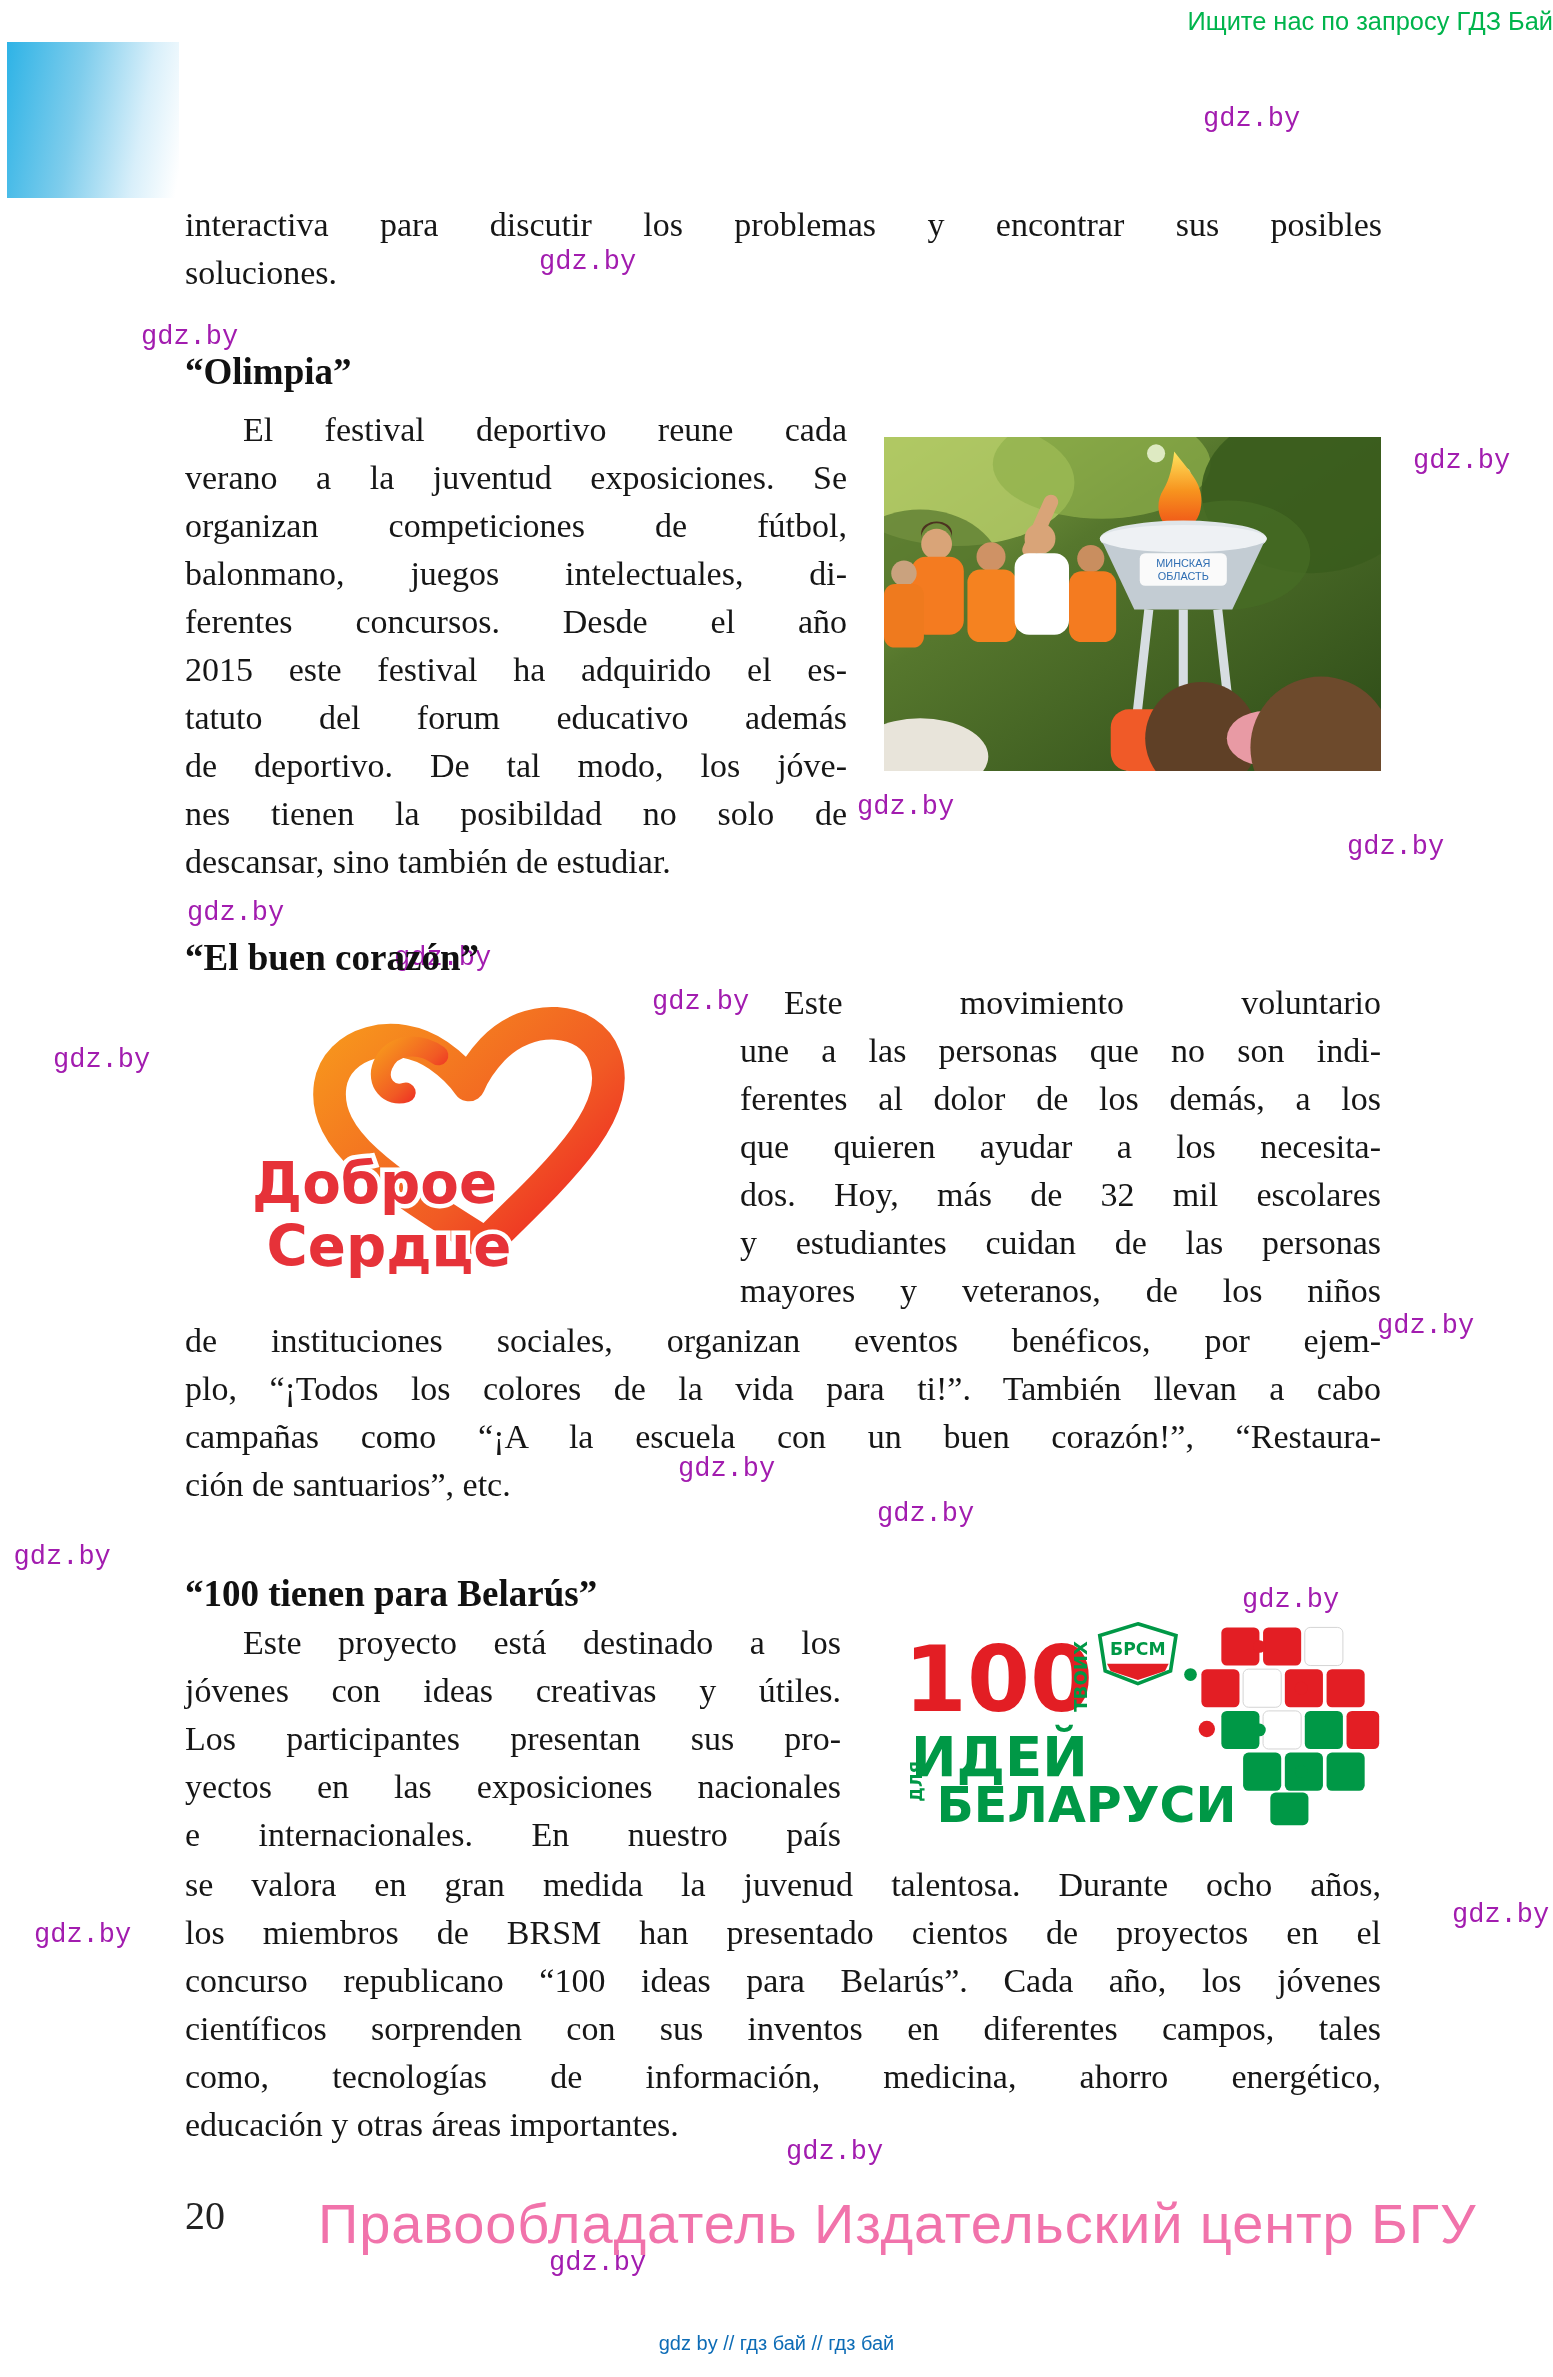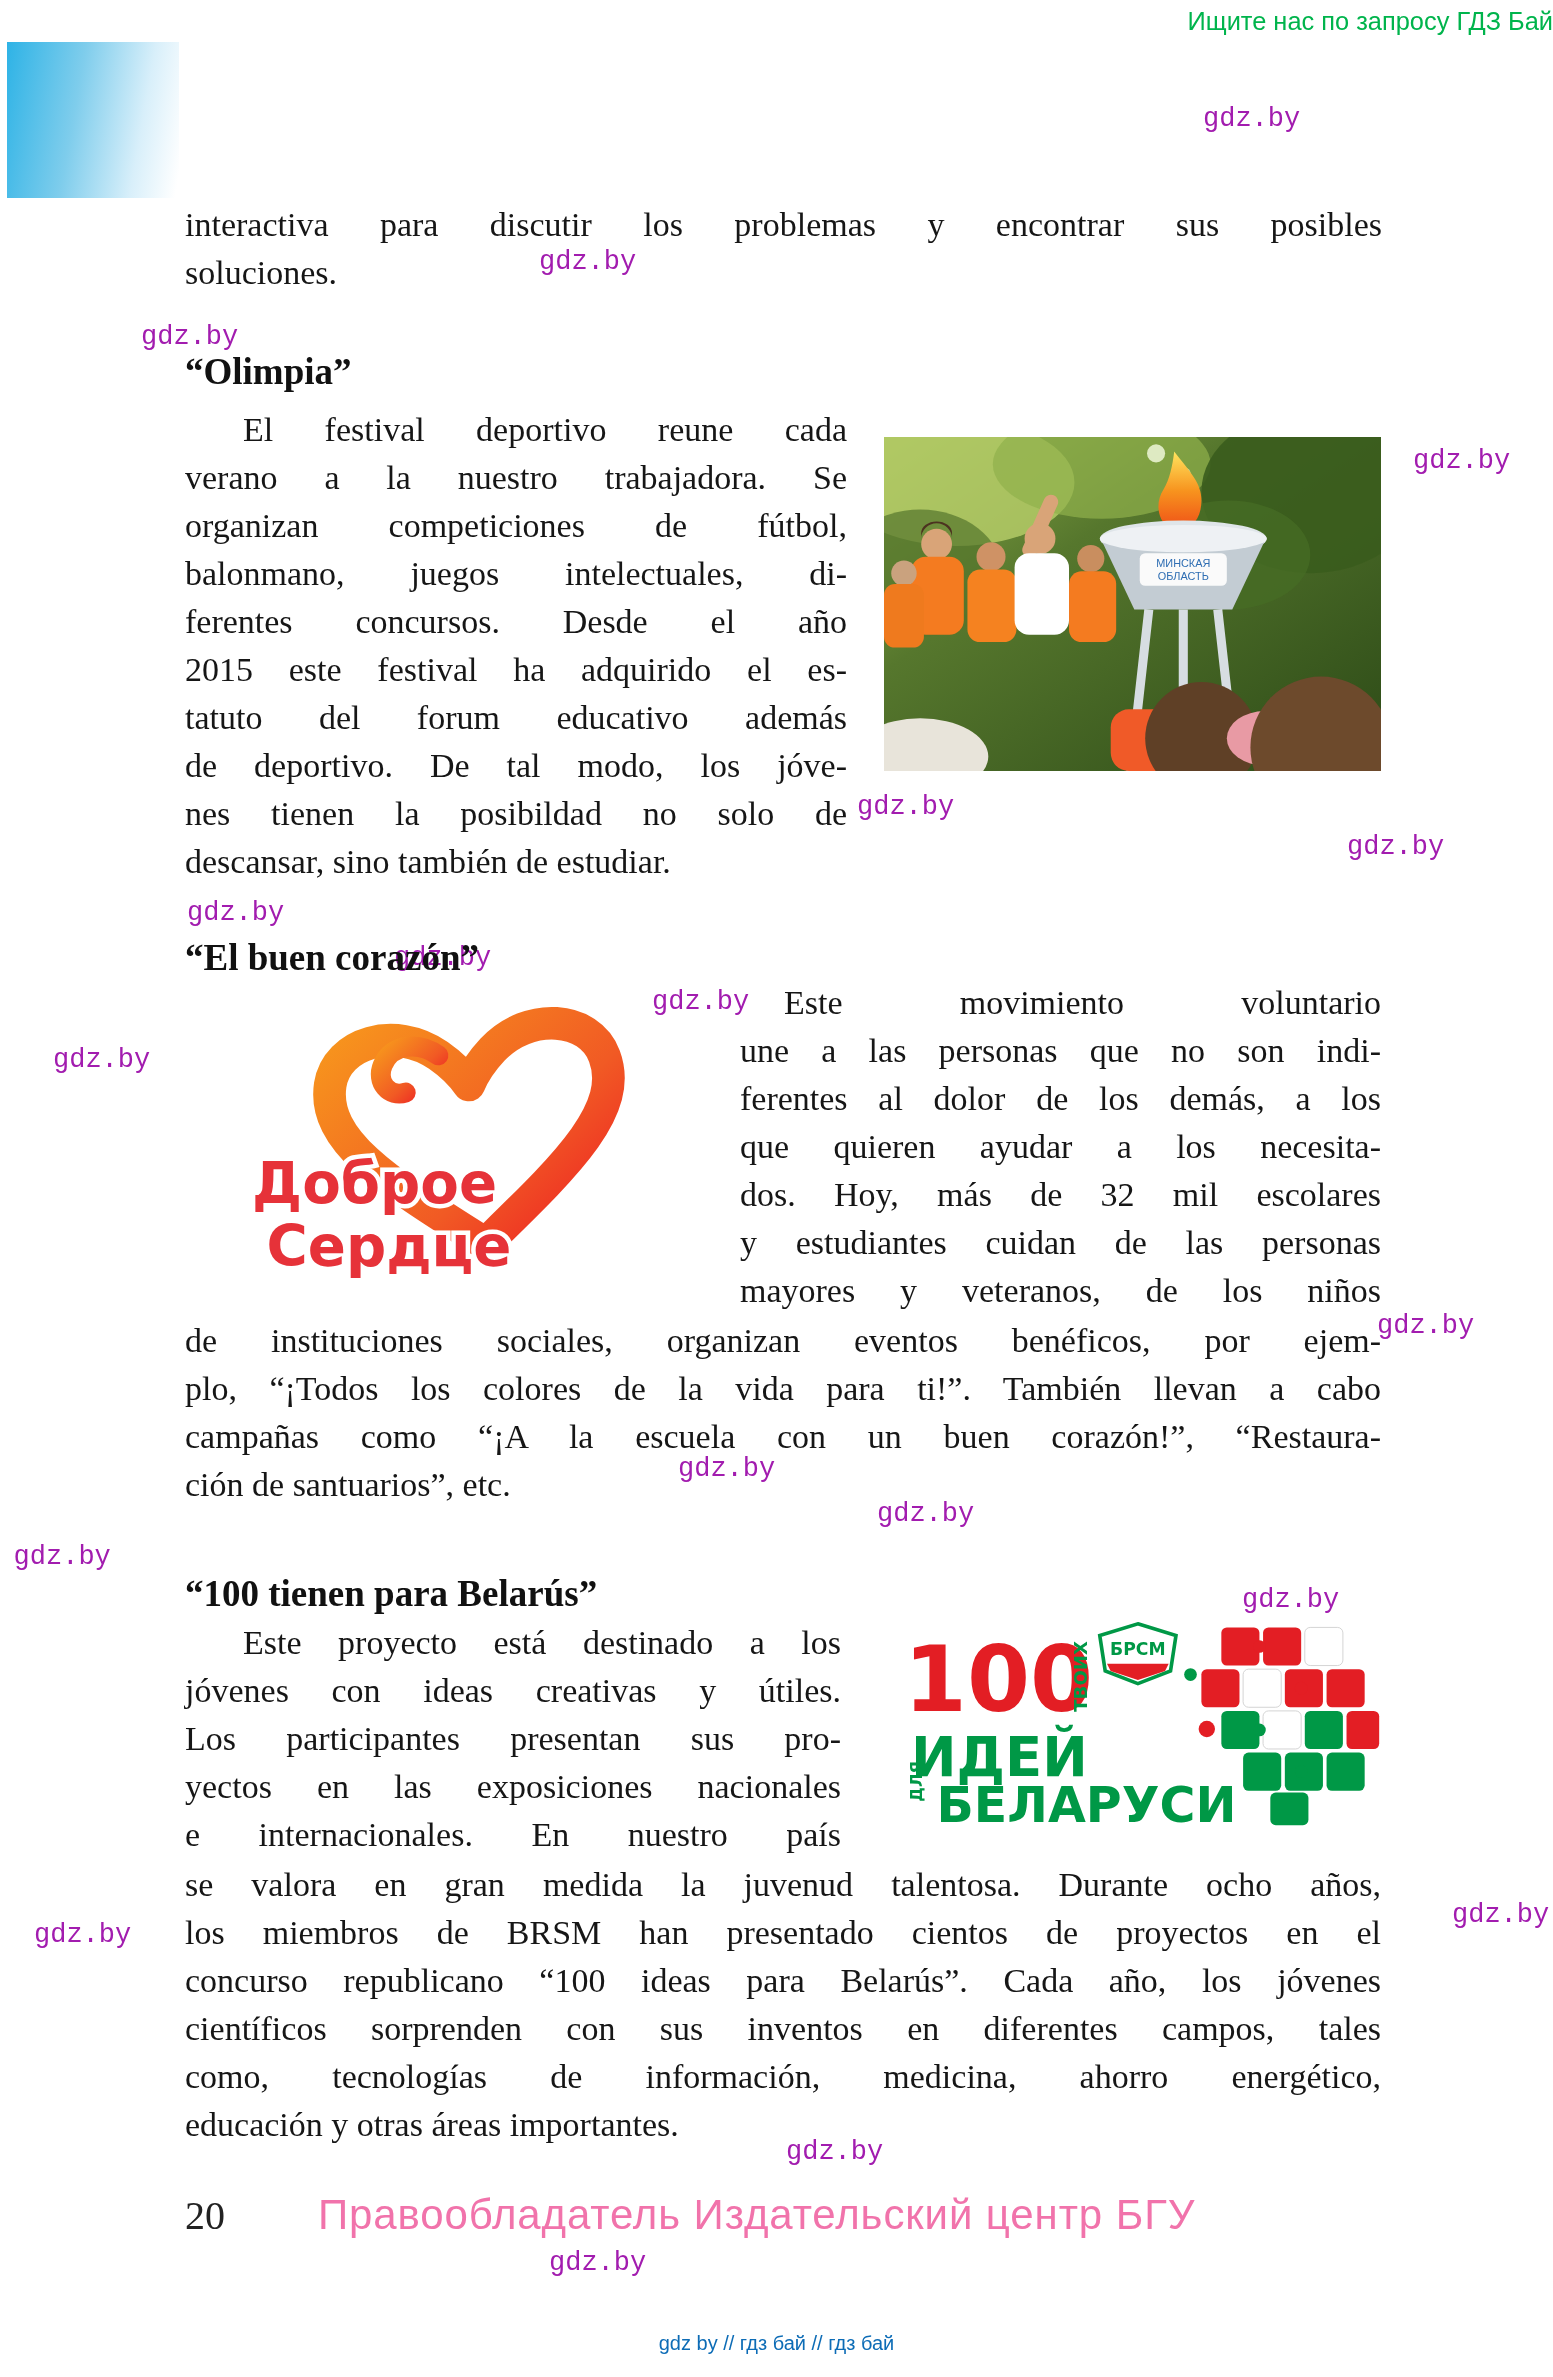--- a/index.html
+++ b/index.html
@@ -28,21 +28,21 @@
   .indent-sm .tline:first-child{text-indent:44px}
   .sec-title{
     position:absolute;width:1196px;left:185px;
     font-weight:700;font-size:37px;color:#111;
   }
   .page-num{
     position:absolute;left:185px;top:2192px;font-size:40px;color:#222;
   }
   .copyright{
     position:absolute;left:318px;top:2191px;
-    font-family:"Liberation Sans","DejaVu Sans",sans-serif;font-size:42px;
+    font-family:"Liberation Sans","DejaVu Sans",sans-serif;font-size:56px;
     color:var(--copyright_pink,#f173ab);letter-spacing:0.9px;
   }
   .bottom-links{
     position:absolute;left:0;right:0;top:2332px;text-align:center;
     font-family:"Liberation Sans","DejaVu Sans",sans-serif;font-size:20px;
     color:var(--links_blue,#0d6cb6);
   }
   .img-frame{position:absolute;overflow:hidden}
   svg{display:block}
   .heart-word{
@@ -83,21 +83,21 @@
   <span class="wm" style="left:549px;top:2248px">gdz.by</span>
 
   <div class="abs body-text last-left" style="left:185px;top:201px;width:1197px">
       <div class="tline">interactiva para discutir los problemas y encontrar sus posibles</div>
       <div class="tline">soluciones.</div>
     </div>
 
   <div class="sec-title" style="top:350px">“Olimpia”</div>
   <div class="abs body-text indent-first last-left" style="left:185px;top:406px;width:662px">
       <div class="tline">El festival deportivo reune cada</div>
-      <div class="tline">verano a la nuestro trabajadora. Se</div>
+      <div class="tline">verano a la juventud exposiciones. Se</div>
       <div class="tline">organizan competiciones de fútbol,</div>
       <div class="tline">balonmano, juegos intelectuales, di-</div>
       <div class="tline">ferentes concursos. Desde el año</div>
       <div class="tline">2015 este festival ha adquirido el es-</div>
       <div class="tline">tatuto del forum educativo además</div>
       <div class="tline">de deportivo. De tal modo, los jóve-</div>
       <div class="tline">nes tienen la posibildad no solo de</div>
       <div class="tline">descansar, sino también de estudiar.</div>
     </div>
 

